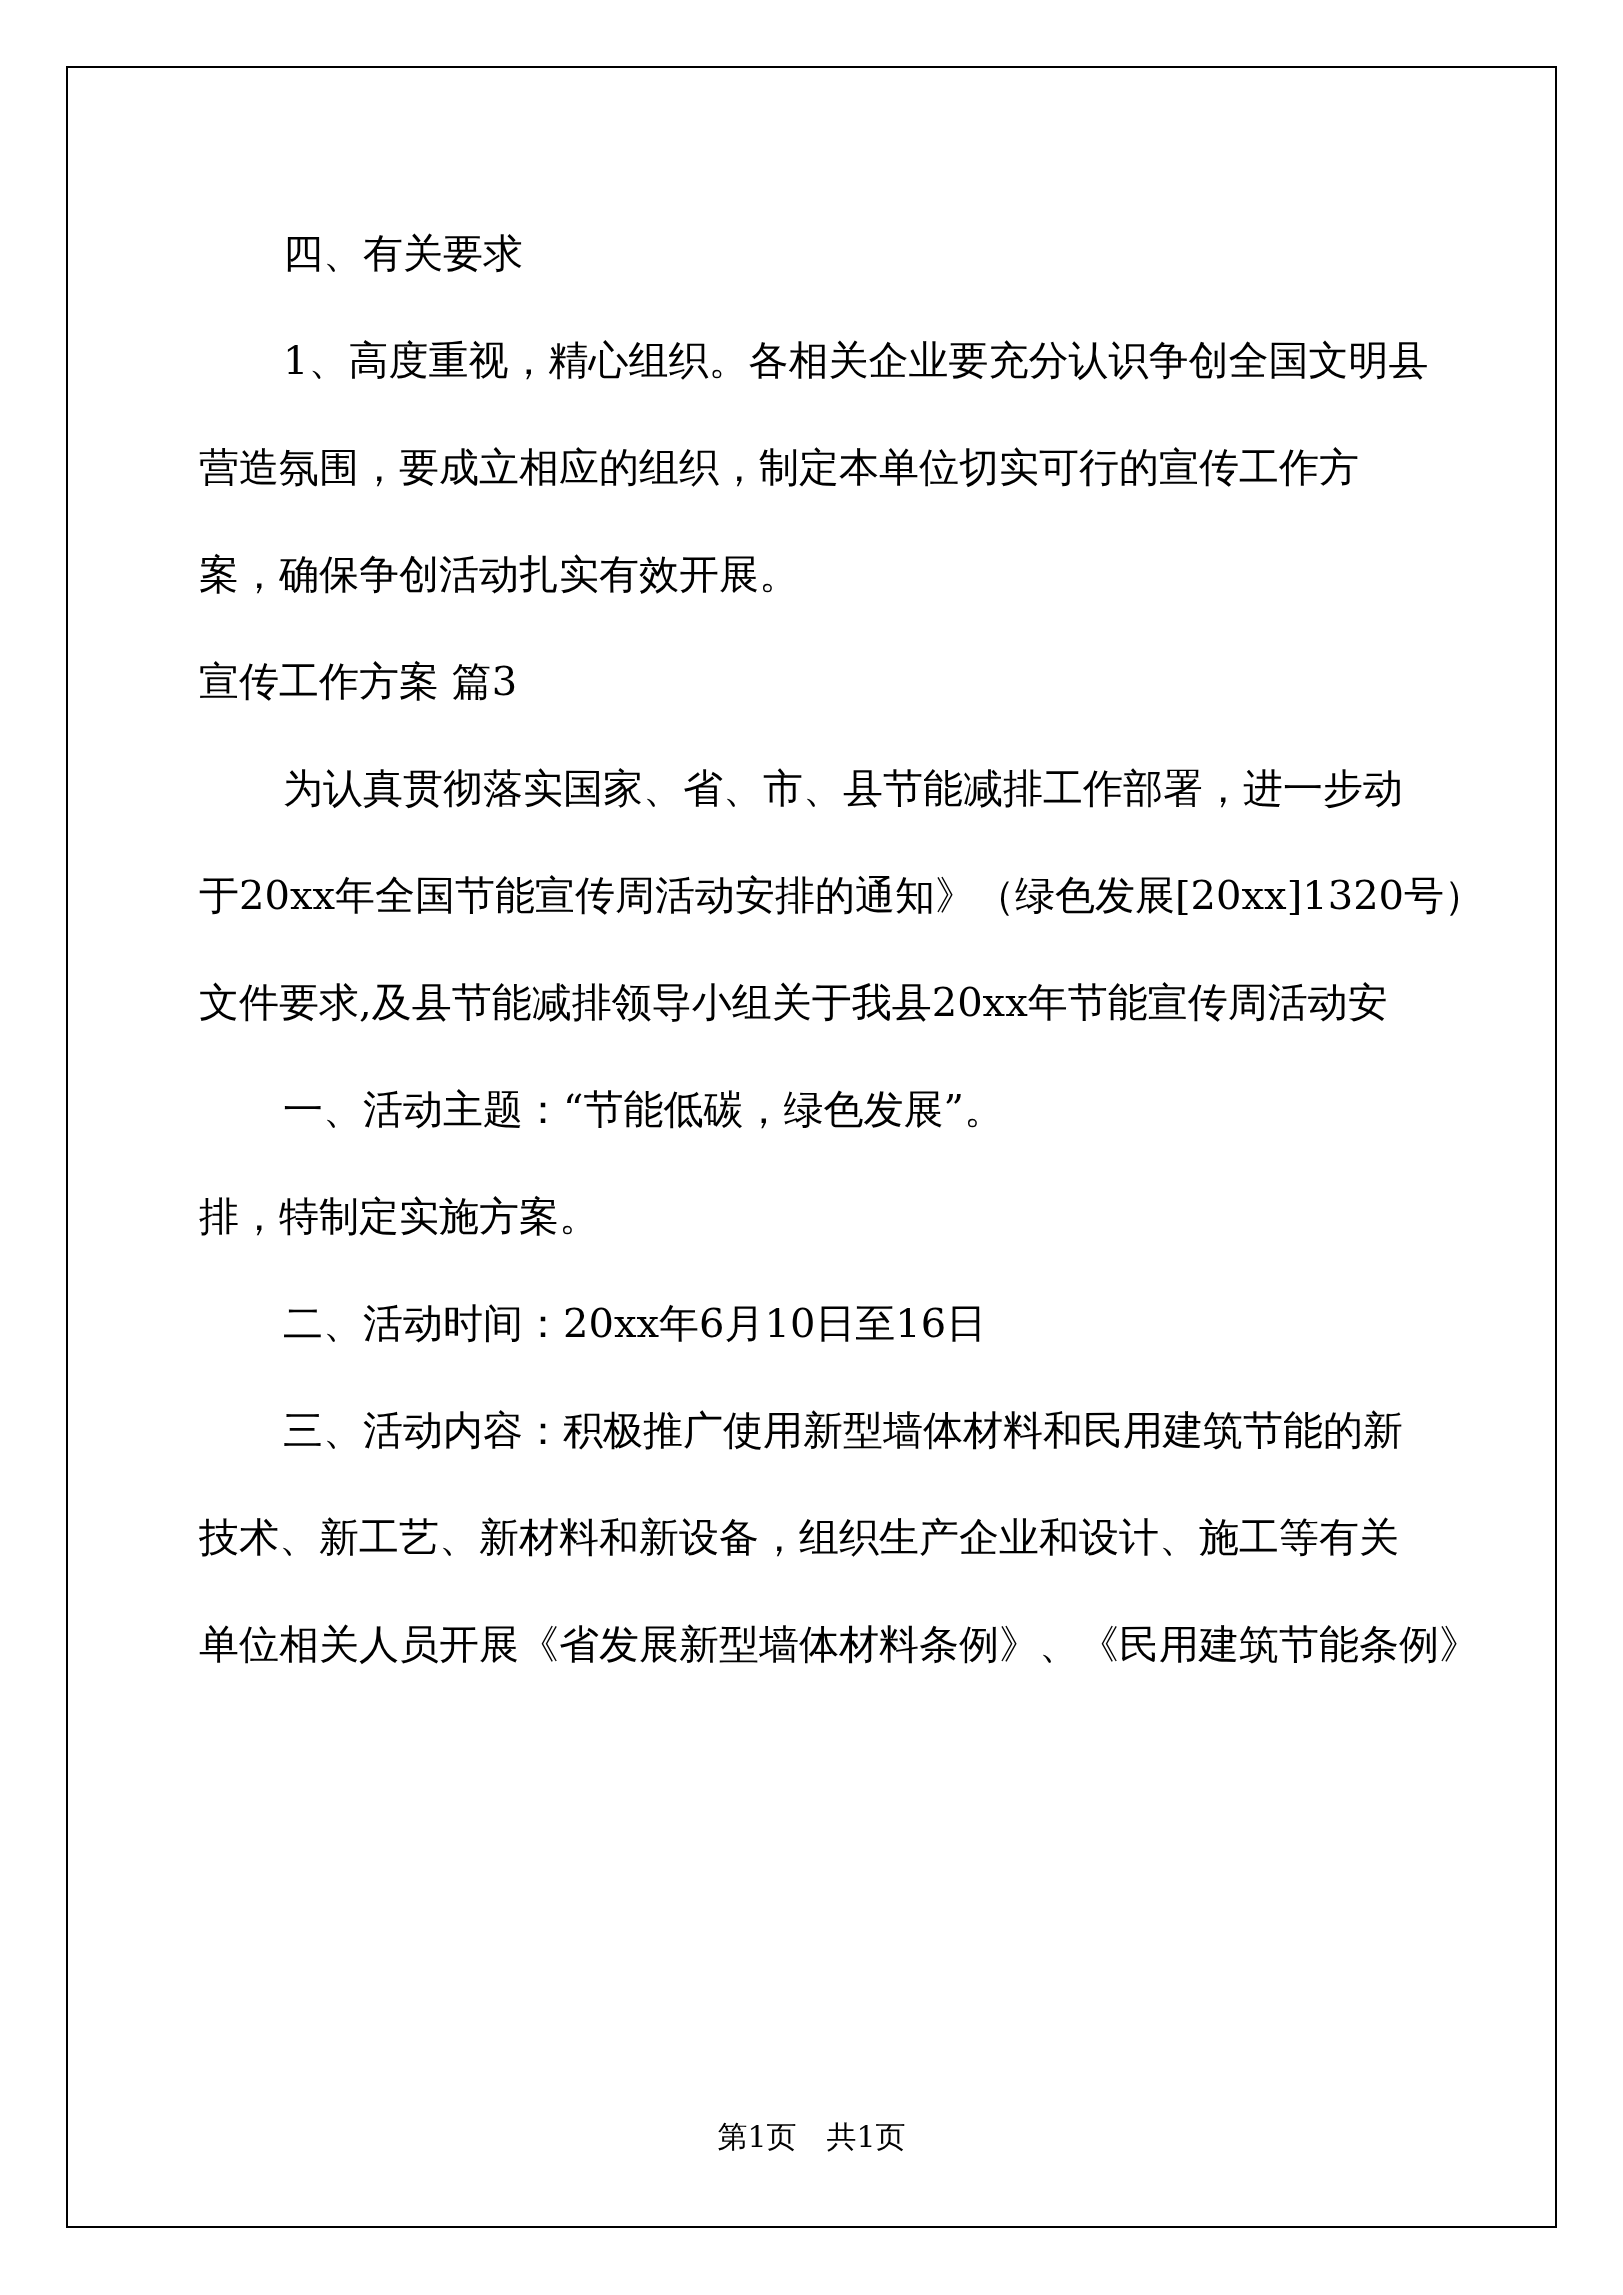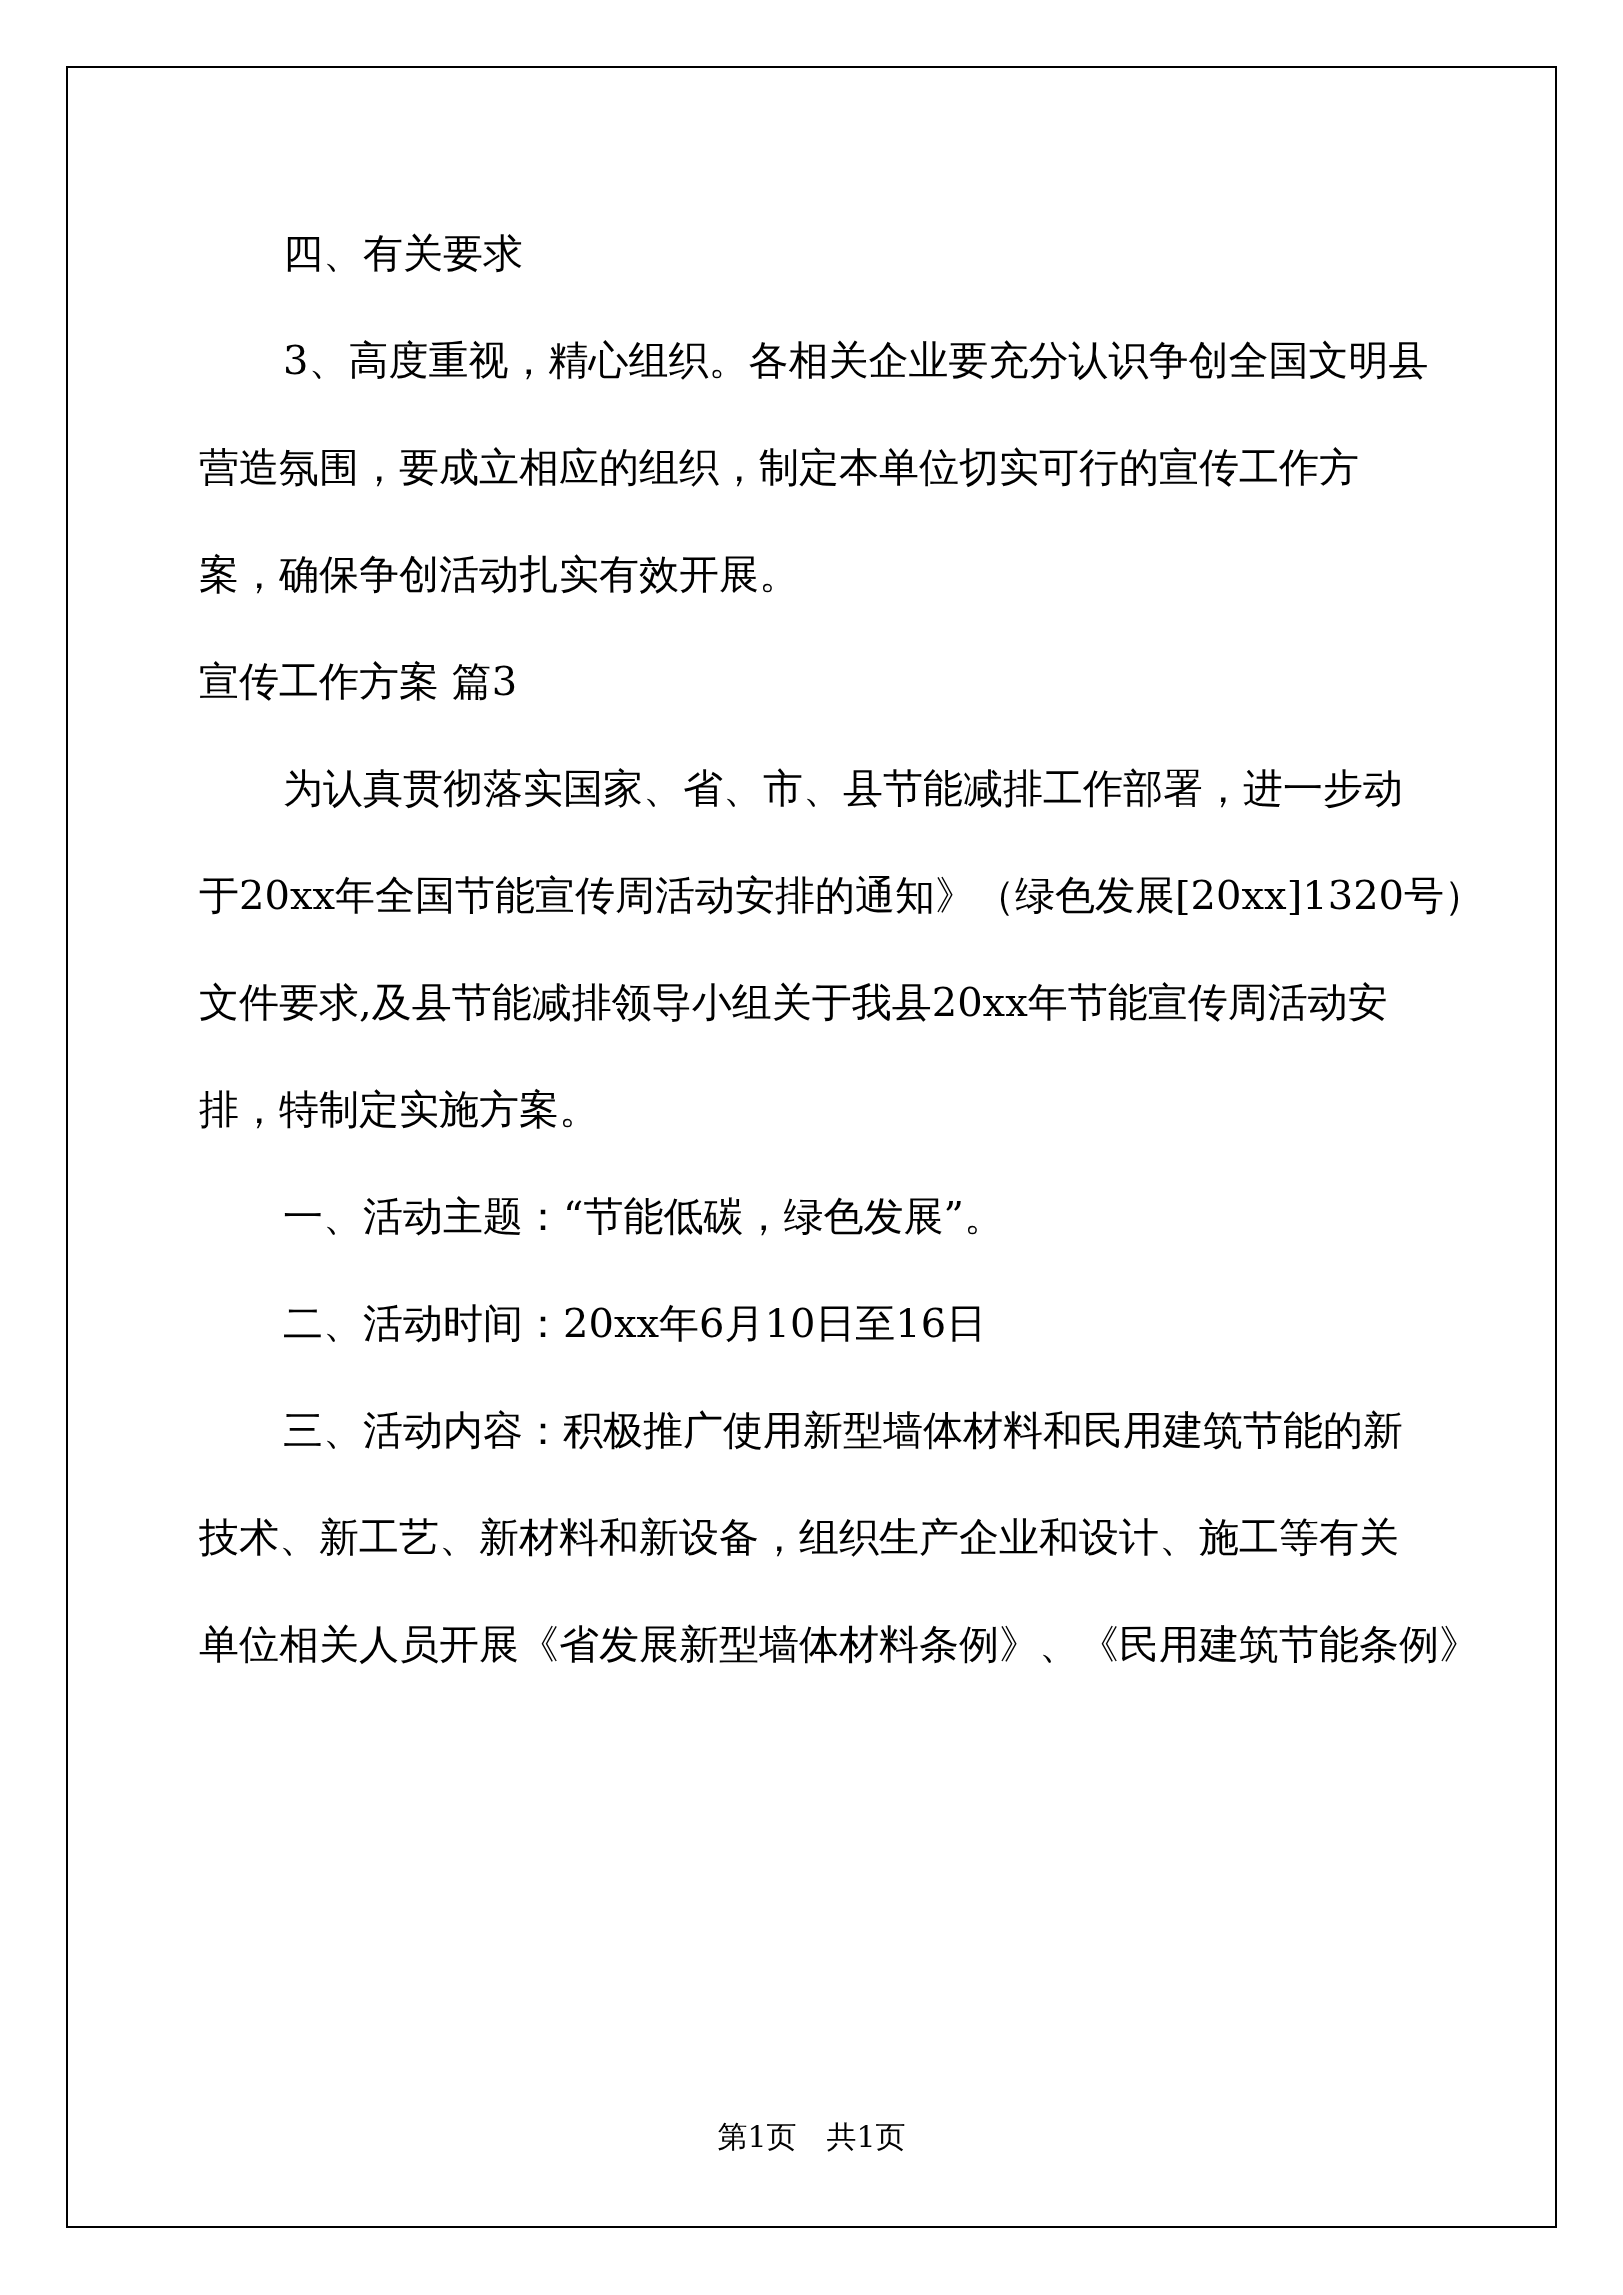--- a/index.html
+++ b/index.html
@@ -52,29 +52,29 @@
   }
 </style>
 </head>
 <body>
 
 <div class="page">
   <div class="frame"></div>
 
   <div class="textblock">
     <div class="line indent">四、有关要求</div>
-    <div class="line indent">3、高度重视，精心组织。各相关企业要充分认识争创全国文明县</div>
+    <div class="line indent">1、高度重视，精心组织。各相关企业要充分认识争创全国文明县</div>
     <div class="line">营造氛围，要成立相应的组织，制定本单位切实可行的宣传工作方</div>
     <div class="line">案，确保争创活动扎实有效开展。</div>
     <div class="line">宣传工作方案 篇3</div>
     <div class="line indent">为认真贯彻落实国家、省、市、县节能减排工作部署，进一步动</div>
     <div class="line">于20xx年全国节能宣传周活动安排的通知》（绿色发展[20xx]1320号）</div>
     <div class="line">文件要求,及县节能减排领导小组关于我县20xx年节能宣传周活动安</div>
+    <div class="line indent">一、活动主题：“节能低碳，绿色发展”。</div>
     <div class="line">排，特制定实施方案。</div>
-    <div class="line indent">一、活动主题：“节能低碳，绿色发展”。</div>
     <div class="line indent">二、活动时间：20xx年6月10日至16日</div>
     <div class="line indent">三、活动内容：积极推广使用新型墙体材料和民用建筑节能的新</div>
     <div class="line">技术、新工艺、新材料和新设备，组织生产企业和设计、施工等有关</div>
     <div class="line">单位相关人员开展《省发展新型墙体材料条例》、《民用建筑节能条例》</div>
   </div>
 
   <div class="footer">第1页　共1页</div>
 </div>
 
 

